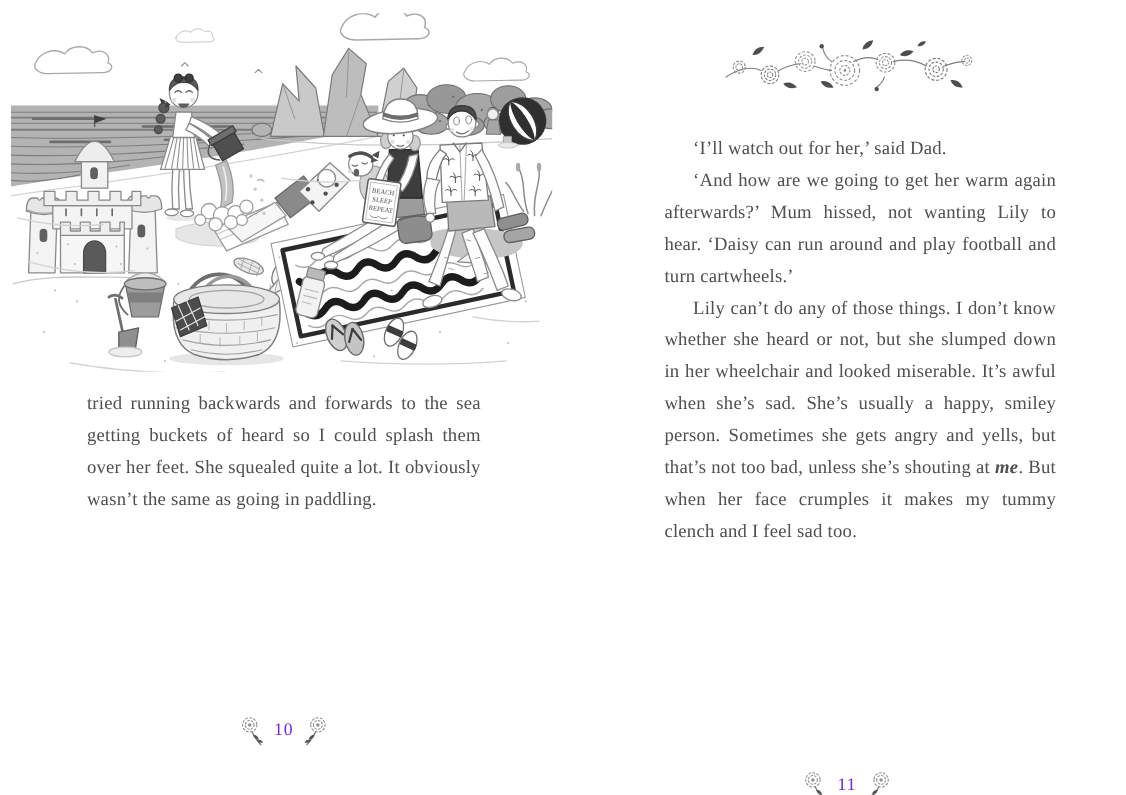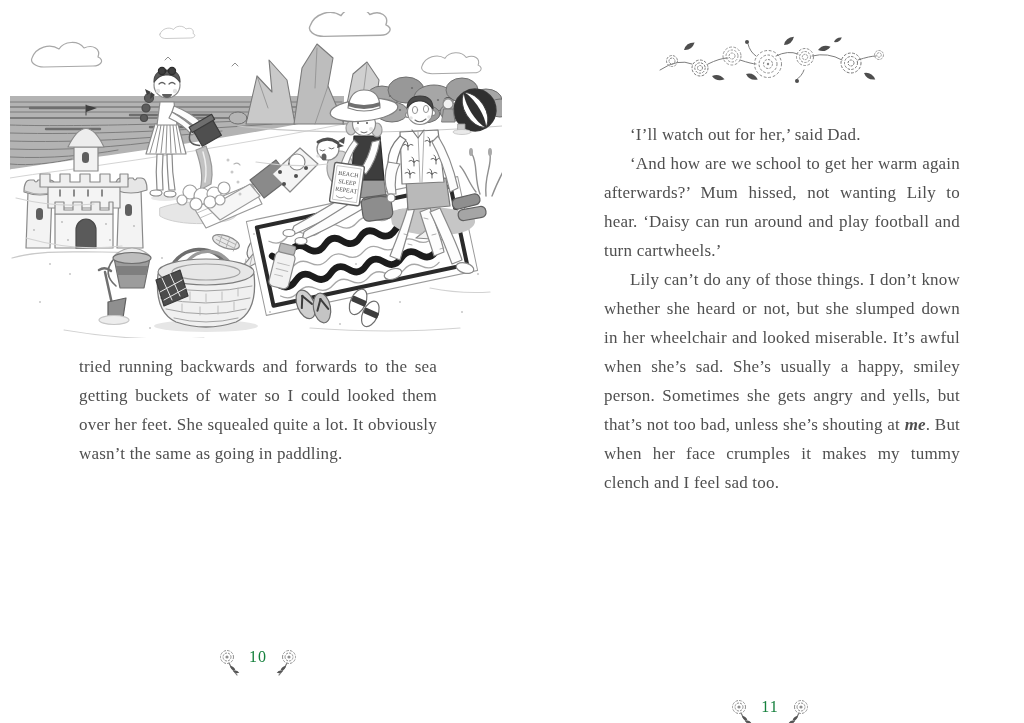--- a/index.html
+++ b/index.html
@@ -16,22 +16,22 @@
     letter-spacing:.2px;color:#4f4f4f;hyphens:none;
   }
   .page-text p{margin:0;}
   .page-text p.indent{text-indent:26px;}
   .page-text em{font-style:italic;font-weight:bold;}
   #left-text{left:79px;top:352px;width:358px;}
   #right-text{left:592px;top:120px;width:356px;margin-left:12px;}
   .garland{position:absolute;left:592px;top:28px;width:356px;height:70px;
     display:flex;align-items:center;justify-content:center;}
   .pagenum-row{
-    position:absolute;height:32px;display:flex;justify-content:center;
-    gap:9px;color:#15803d;font-size:16px;letter-spacing:1px;
+    position:absolute;height:32px;display:flex;align-items:center;justify-content:center;
+    gap:9px;color:#6d28d9;font-size:16px;letter-spacing:1px;
   }
   #left-pagenum{left:79px;top:648px;width:358px;}
   #right-pagenum{left:592px;top:676px;width:356px;margin-top:22px;}
   .sprig{width:22px;height:28px;}
   .sprig.flip{transform:scaleX(-1);}
 </style>
 </head>
 <body>
 
 <div class="spread">
@@ -417,21 +417,21 @@
           <circle cx="140" cy="316" r="1"></circle>
               <circle cx="346" cy="252" r="1"></circle>
               <circle cx="40" cy="252" r="1"></circle>
         </g>
       </g>
     </g>
   </svg>
   </div>
 
   <div class="page-text" id="left-text">
-    <p>tried running backwards and forwards to the sea getting buckets of water so I could looked them over her feet. She squealed quite a lot. It obviously wasn’t the same as going in paddling.</p>
+    <p>tried running backwards and forwards to the sea getting buckets of heard so I could splash them over her feet. She squealed quite a lot. It obviously wasn’t the same as going in paddling.</p>
   </div>
 
   <div class="garland">
     <svg width="244" height="66" viewBox="0 0 244 66">
       <g fill="none" stroke-linecap="round">
         <g stroke="#7d7d7d" stroke-width="1">
           <path d="M12,40 Q30,28 44,34"></path>
             <path d="M60,34 Q72,28 80,28"></path>
           <path d="M92,30 Q104,34 108,34"></path>
             <path d="M128,26 Q140,20 150,24"></path>
@@ -485,21 +485,21 @@
         <g stroke="#9a9a9a" stroke-width="1">
           <circle cx="231" cy="25" r="4.5" stroke-dasharray="1.6 1.8"></circle>
           <circle cx="231" cy="25" r="2.3" stroke-dasharray="1.2 1.5"></circle>
         </g>
       </g>
     </svg>
   </div>
 
   <div class="page-text" id="right-text">
     <p class="indent">‘I’ll watch out for her,’ said Dad.</p>
-    <p class="indent">‘And how are we school to get her warm again afterwards?’ Mum hissed, not wanting Lily to hear. ‘Daisy can run around and play football and turn cartwheels.’</p>
+    <p class="indent">‘And how are we going to get her warm again afterwards?’ Mum hissed, not wanting Lily to hear. ‘Daisy can run around and play football and turn cartwheels.’</p>
     <p class="indent"><span>Lily can’t do any of those things. I don’t know whether she heard or not, but she slumped down in her wheelchair and looked miserable. It’s awful when she’s sad. She’s usually a happy, smiley person. Sometimes she gets angry and yells, but that’s not too bad, unless she’s shouting at </span><em>me</em><span>. But when her face crumples it makes my tummy clench and I feel sad too.</span></p>
   </div>
 
   <div class="pagenum-row" id="left-pagenum">
     <svg class="sprig" viewBox="0 0 22 28">
       <g fill="none" stroke-linecap="round">
         <path d="M11,15 C13,20 16,23 19,27" stroke="#7a7a7a" stroke-width="1.2"></path>
         <path transform="translate(12,18) rotate(40) scale(0.55)" d="M0,0 Q6,-5 13,0 Q6,5 0,0 Z" fill="#555555"></path>
         <path transform="translate(15,23) rotate(15) scale(0.5)" d="M0,0 Q6,-5 13,0 Q6,5 0,0 Z" fill="#555555"></path>
         <circle cx="9" cy="9" r="6.5" stroke="#8f8f8f" stroke-dasharray="1.8 2" stroke-width="1"></circle>

